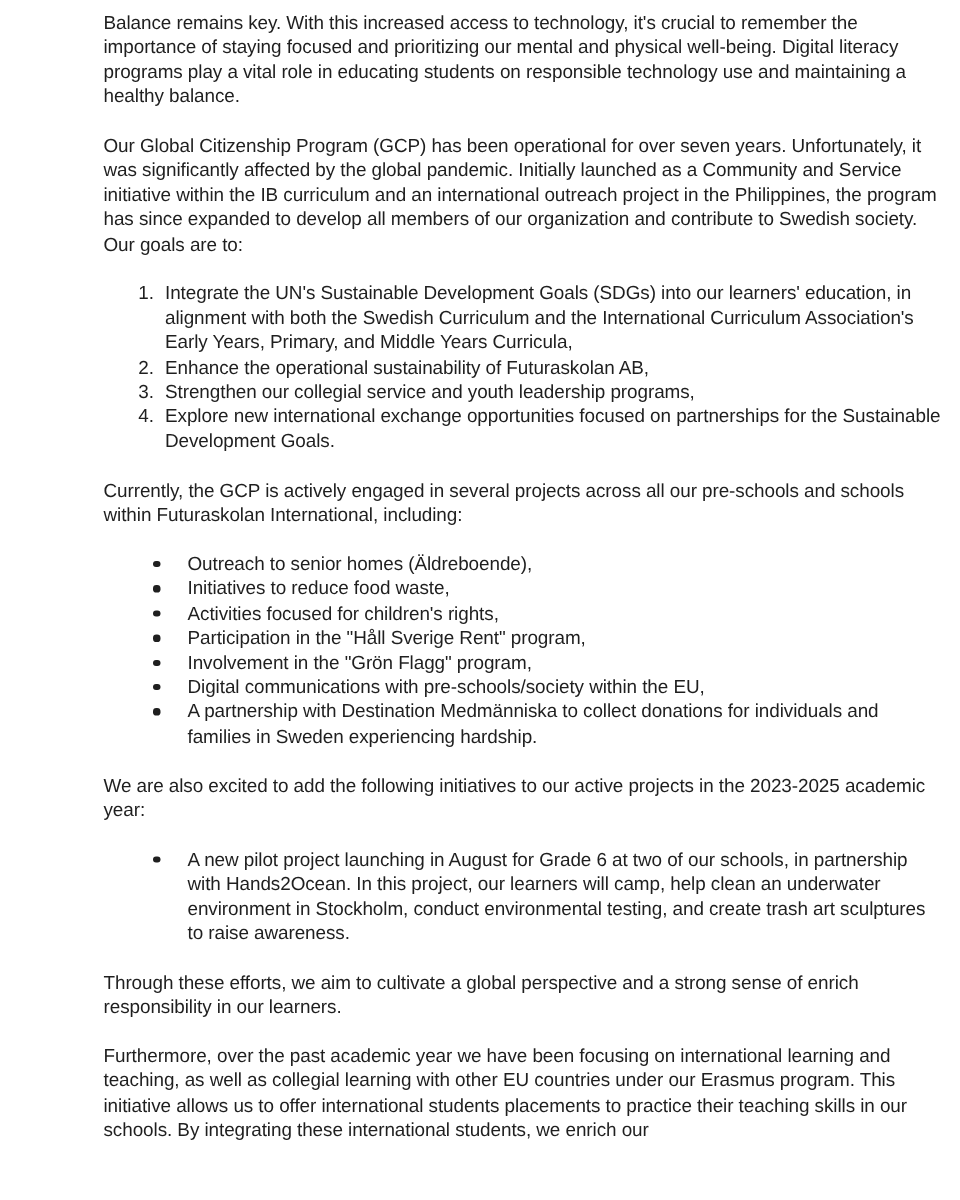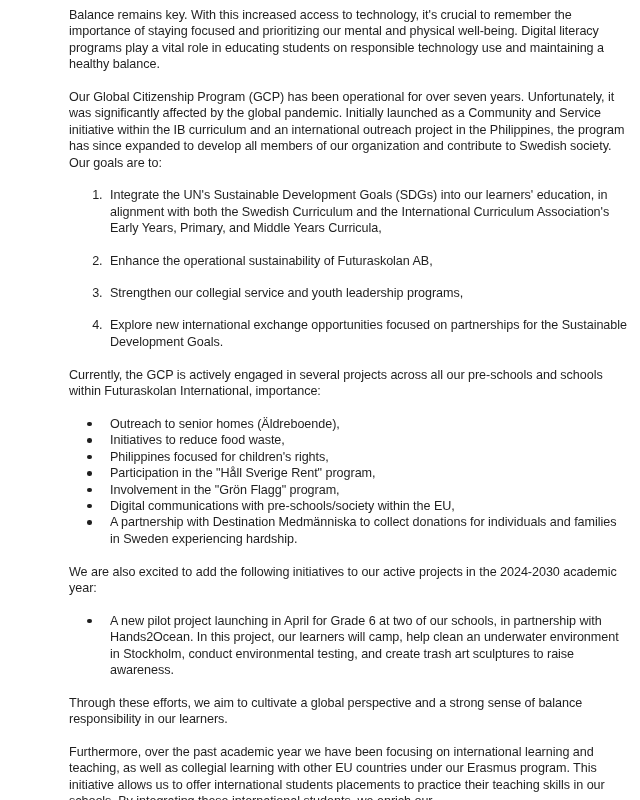--- a/index.html
+++ b/index.html
@@ -26,28 +26,28 @@
   }
   p {
     margin: 0 0 16.4px 0;
   }
   ol, ul {
     margin: 0 0 16.4px 0;
     padding-left: 37px;
   }
   ol li {
     padding-left: 4px;
-    margin-top: 16px;
   }
   ul {
     list-style: none;
   }
   ul li {
     position: relative;
     padding-left: 4px;
+    margin-left: 15px;
   }
   ul li::before {
     content: "";
     position: absolute;
     left: -19px;
     top: 6px;
     width: 4.5px;
     height: 4.5px;
     border-radius: 50%;
     background: #1f1f1f;
@@ -64,34 +64,34 @@
 
   <p>Our Global Citizenship Program (GCP) has been operational for over seven years. Unfortunately, it was significantly affected by the global pandemic. Initially launched as a Community and Service initiative within the IB curriculum and an international outreach project in the Philippines, the program has since expanded to develop all members of our organization and contribute to Swedish society. Our goals are to:</p>
 
   <ol>
     <li>Integrate the UN's Sustainable Development Goals (SDGs) into our learners' education, in alignment with both the Swedish Curriculum and the International Curriculum Association's Early Years, Primary, and Middle Years Curricula,</li>
     <li>Enhance the operational sustainability of Futuraskolan AB,</li>
     <li>Strengthen our collegial service and youth leadership programs,</li>
     <li>Explore new international exchange opportunities focused on partnerships for the Sustainable Development Goals.</li>
   </ol>
 
-  <p>Currently, the GCP is actively engaged in several projects across all our pre-schools and schools within Futuraskolan International, importance:</p>
+  <p>Currently, the GCP is actively engaged in several projects across all our pre-schools and schools within Futuraskolan International, including:</p>
 
   <ul>
     <li>Outreach to senior homes (Äldreboende),</li>
     <li>Initiatives to reduce food waste,</li>
-    <li>Philippines focused for children's rights,</li>
+    <li>Activities focused for children's rights,</li>
     <li>Participation in the "Håll Sverige Rent" program,</li>
     <li>Involvement in the "Grön Flagg" program,</li>
     <li>Digital communications with pre-schools/society within the EU,</li>
     <li>A partnership with Destination Medmänniska to collect donations for individuals and families in Sweden experiencing hardship.</li>
   </ul>
 
-  <p>We are also excited to add the following initiatives to our active projects in the 2024-2030 academic year:</p>
+  <p>We are also excited to add the following initiatives to our active projects in the 2023-2025 academic year:</p>
 
   <ul>
-    <li>A new pilot project launching in April for Grade 6 at two of our schools, in partnership with Hands2Ocean. In this project, our learners will camp, help clean an underwater environment in Stockholm, conduct environmental testing, and create trash art sculptures to raise awareness.</li>
+    <li>A new pilot project launching in August for Grade 6 at two of our schools, in partnership with Hands2Ocean. In this project, our learners will camp, help clean an underwater environment in Stockholm, conduct environmental testing, and create trash art sculptures to raise awareness.</li>
   </ul>
 
-  <p>Through these efforts, we aim to cultivate a global perspective and a strong sense of balance responsibility in our learners.</p>
+  <p>Through these efforts, we aim to cultivate a global perspective and a strong sense of enrich responsibility in our learners.</p>
 
   <p>Furthermore, over the past academic year we have been focusing on international learning and teaching, as well as collegial learning with other EU countries under our Erasmus program. This initiative allows us to offer international students placements to practice their teaching skills in our schools. By integrating these international students, we enrich our</p>
 </div>
 
 </body></html>

